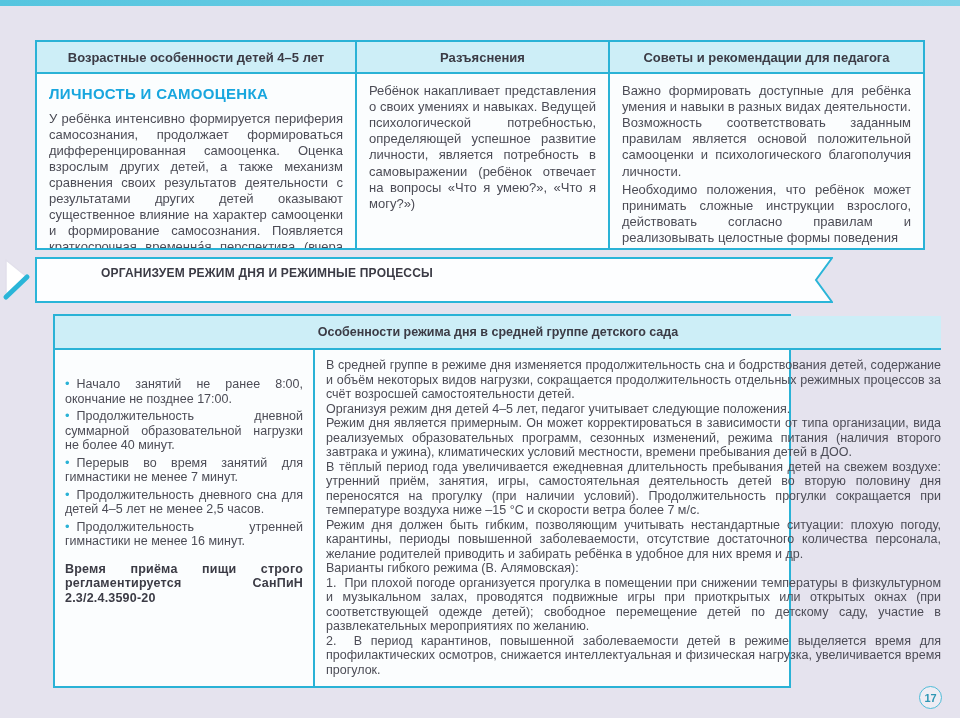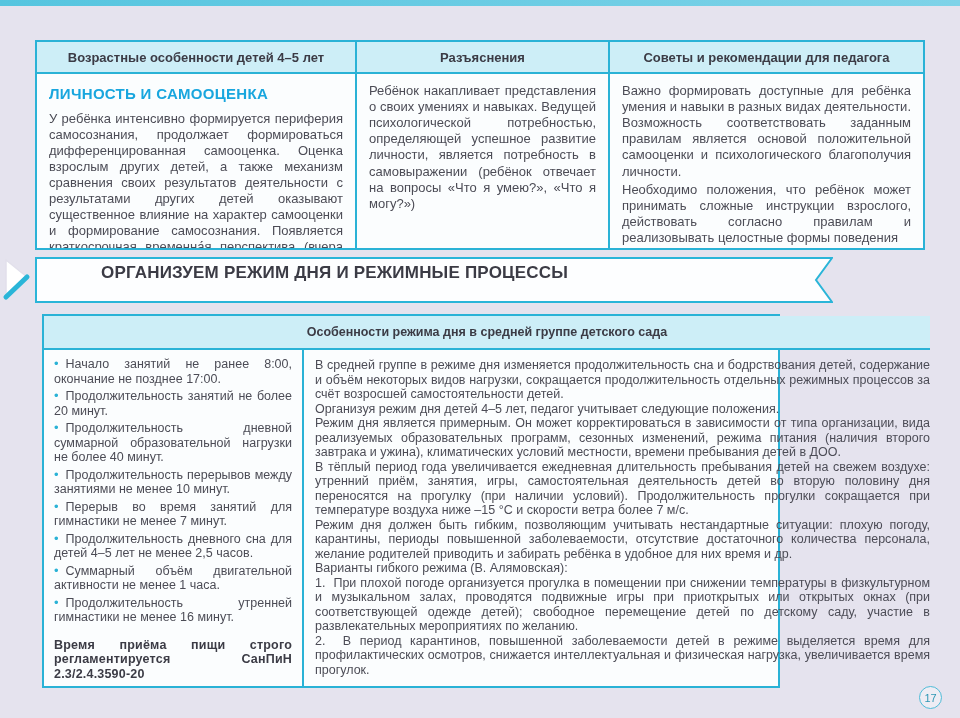--- a/index.html
+++ b/index.html
@@ -34,41 +34,41 @@
   .td{padding:9px 12px 8px 12px;font-size:13px;line-height:1.24;text-align:justify;overflow:hidden;}
   .cyan-heading{font-size:15px;font-weight:bold;color:var(--cyan-heading);
     letter-spacing:.3px;margin:2px 0 7px 0;text-align:left;}
   .td p + p{margin-top:2px;}
 
   
   .tri{position:absolute;left:2px;top:256px;}
   .banner-wrap{position:absolute;left:35px;top:257px;width:798px;height:46px;}
   .ribbon{position:absolute;left:0;top:0;}
   .banner-text{position:absolute;left:66px;top:0;height:32px;display:flex;align-items:center;
-    font-size:17px;font-weight:bold;color:var(--bold-text);letter-spacing:.2px;}
+    font-size:12px;font-weight:bold;color:var(--bold-text);letter-spacing:.2px;}
 
   
-  .t2{position:absolute;left:42px;top:314px;width:738px;
+  .t2{position:absolute;left:53px;top:314px;width:738px;
     display:grid;grid-template-columns:258px 628px;grid-template-rows:34px 336px;
     border:2px solid var(--accent);background:var(--cell-fill);}
   .t2-head{grid-column:1 / -1;background:var(--header-fill);border-bottom:2px solid var(--accent);
     display:flex;align-items:center;justify-content:center;text-align:center;
     font-weight:bold;font-size:12.5px;color:var(--bold-text);}
-  .t2 .cell{padding:4px 10px;font-size:12.5px;line-height:1.16;text-align:justify;overflow:hidden;}
+  .t2 .cell{padding:24px 10px;font-size:12.5px;line-height:1.16;text-align:justify;overflow:hidden;}
   .t2 .cell-right{padding:8px 0 8px 11px;}
   .bullet{margin-top:2px;}
   .bullet::before{content:"•";color:var(--accent);font-size:13px;margin-right:7px;}
   .note{font-weight:bold;color:var(--bold-text);margin-top:13px;letter-spacing:.2px;}
   .rp{margin:0;}
 
   
   .page-num{position:absolute;left:919px;top:686px;width:23px;height:23px;
     border:1px solid #4fbcd8;border-radius:50%;background:rgba(255,255,255,.35);
     display:flex;align-items:center;justify-content:center;
-    font-size:11px;color:#2f97b4;}
+    font-size:11px;color:#2f97b4;font-weight:bold;}
 </style>
 </head>
 <body>
 
 <div class="page">
   <div class="top-strip"></div>
 
   <div class="t1">
     <div class="th">Возрастные особенности детей 4–5 лет</div>
     <div class="th cl">Разъяснения</div>
@@ -96,26 +96,23 @@
       <polygon points="1,1 797,1 781,23 797,45 1,45" fill="#fdfeff" stroke="#2ab5d8" stroke-width="2"></polygon>
     </svg>
     <div class="banner-text">ОРГАНИЗУЕМ РЕЖИМ ДНЯ И РЕЖИМНЫЕ ПРОЦЕССЫ</div>
   </div>
 
   <div class="t2">
     <div class="t2-head">Особенности режима дня в средней группе детского сада</div>
 
     <div class="cell">
       <p class="bullet">Начало занятий не ранее 8:00, окончание не позднее 17:00.</p>
-      <p class="bullet">Продолжительность занятий не более 20 минут.</p>
       <p class="bullet">Продолжительность дневной суммарной образовательной нагрузки не более 40 минут.</p>
-      <p class="bullet">Продолжительность перерывов между занятиями не менее 10 минут.</p>
       <p class="bullet">Перерыв во время занятий для гимнастики не менее 7 минут.</p>
       <p class="bullet">Продолжительность дневного сна для детей 4–5 лет не менее 2,5 часов.</p>
-      <p class="bullet">Суммарный объём двигательной активности не менее 1 часа.</p>
       <p class="bullet">Продолжительность утренней гимнастики не менее 16 минут.</p>
       <p class="note">Время приёма пищи строго регламентируется СанПиН 2.3/2.4.3590-20</p>
     </div>
 
     <div class="cell cell-right cl">
       <p class="rp">В средней группе в режиме дня изменяется продолжительность сна и бодрствования детей, содержание и объём некоторых видов нагрузки, сокращается продолжительность отдельных режимных процессов за счёт возросшей самостоятельности детей.</p>
       <p class="rp">Организуя режим дня детей 4–5 лет, педагог учитывает следующие положения.</p>
       <p class="rp">Режим дня является примерным. Он может корректироваться в зависимости от типа организации, вида реализуемых образовательных программ, сезонных изменений, режима питания (наличия второго завтрака и ужина), климатических условий местности, времени пребывания детей в ДОО.</p>
       <p class="rp">В тёплый период года увеличивается ежедневная длительность пребывания детей на свежем воздухе: утренний приём, занятия, игры, самостоятельная деятельность детей во вторую половину дня переносятся на прогулку (при наличии условий). Продолжительность прогулки сокращается при температуре воздуха ниже –15 °С и скорости ветра более 7 м/с.</p>
       <p class="rp">Режим дня должен быть гибким, позволяющим учитывать нестандартные ситуации: плохую погоду, карантины, периоды повышенной заболеваемости, отсутствие достаточного количества персонала, желание родителей приводить и забирать ребёнка в удобное для них время и др.</p>

